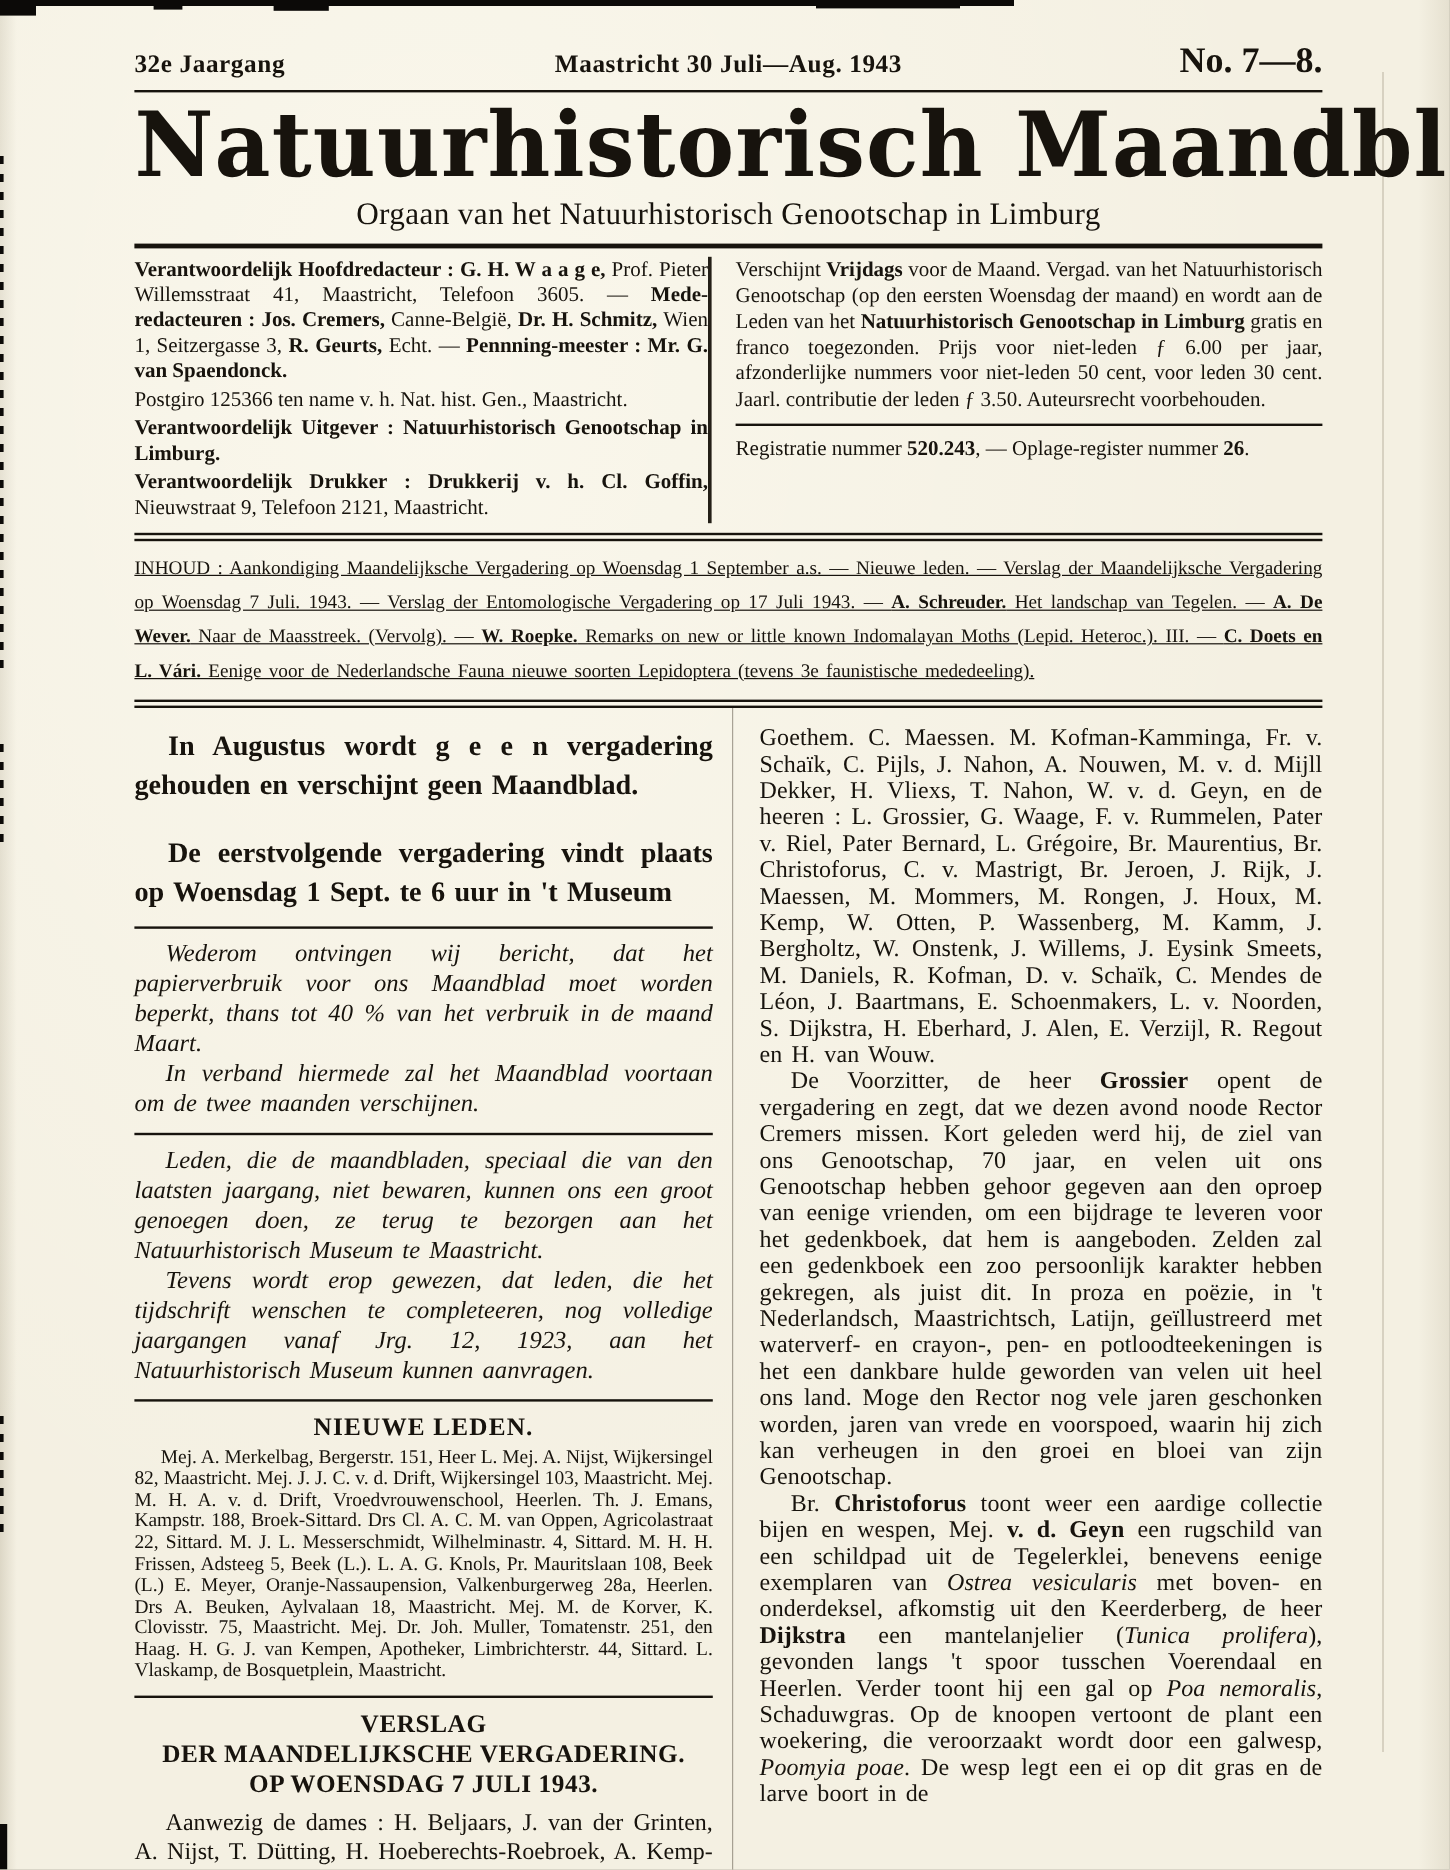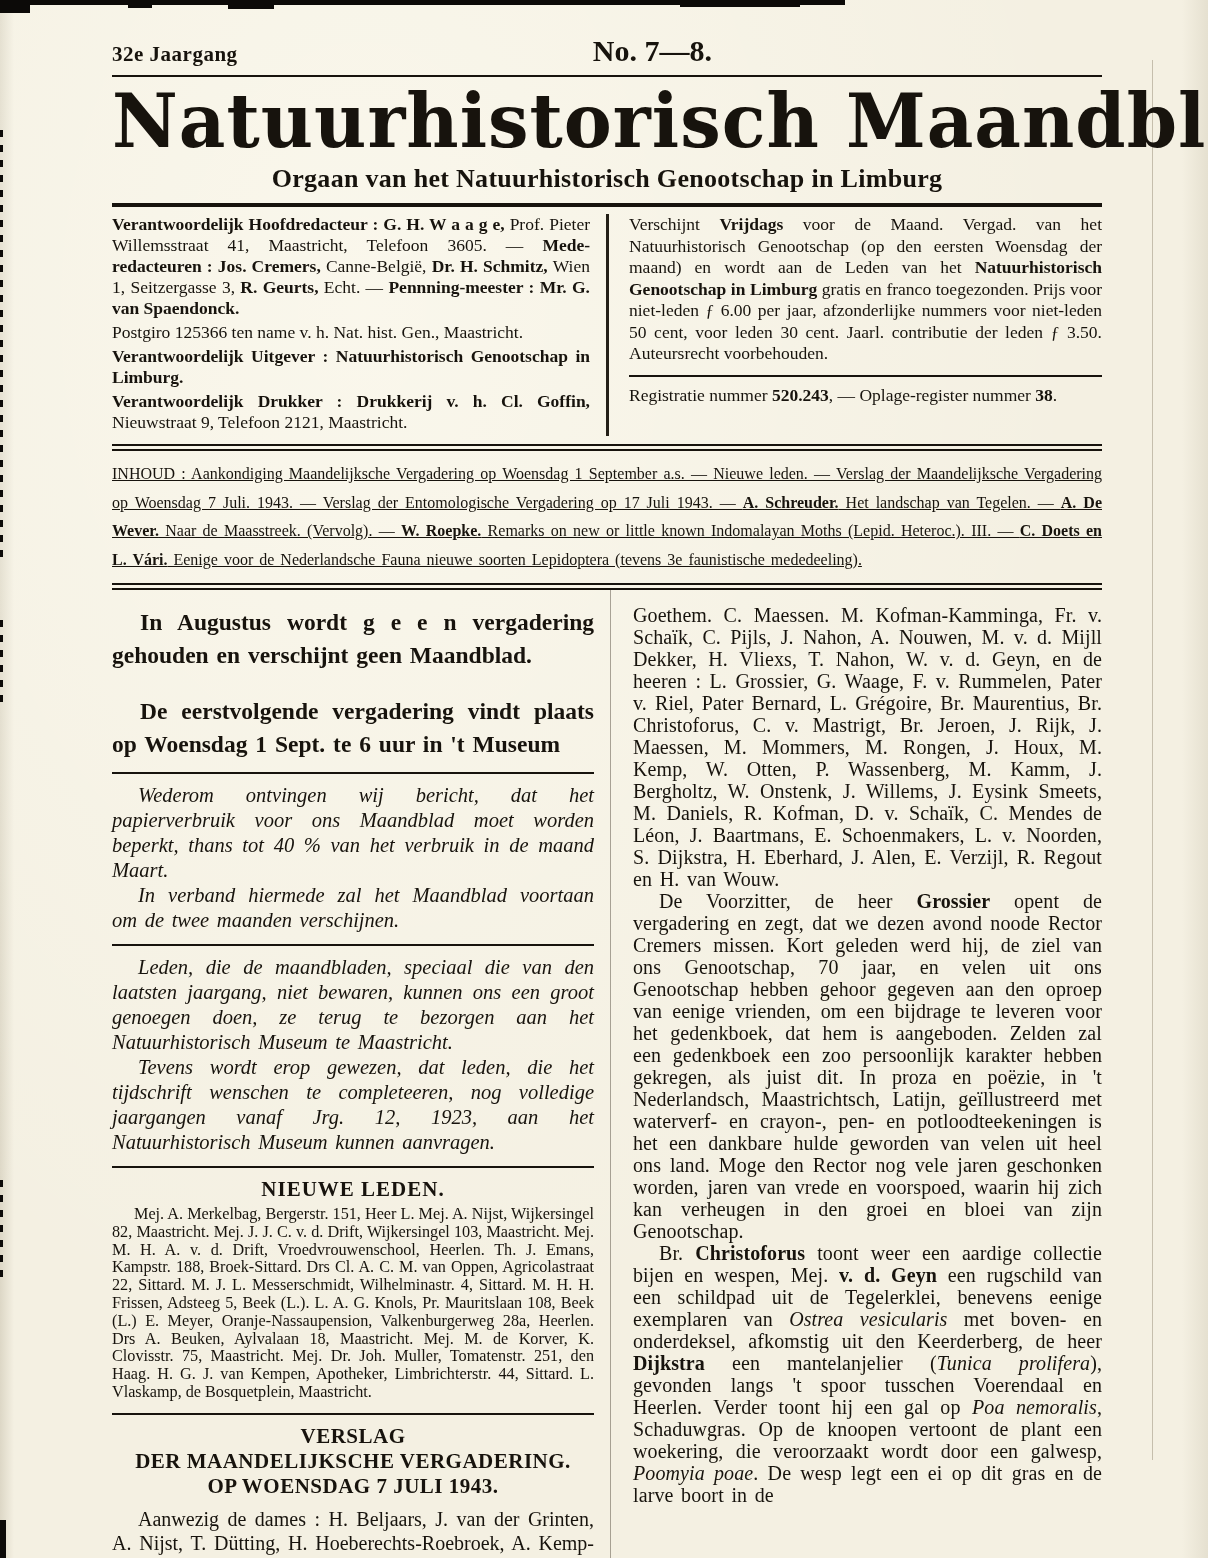--- a/index.html
+++ b/index.html
@@ -26,25 +26,25 @@
   .issue-header .num{width:300px;text-align:right;font-size:30px;}
   .rule-thin{border:0;border-top:2px solid #17130d;margin:7px 0 0 0;}
   .rule-thick{border:0;border-top:4px solid #17130d;margin:9px 0 0 0;}
 
   .masthead-title{
     text-align:center;font-weight:bold;font-size:72px;line-height:76px;
     margin-top:4px;letter-spacing:1px;white-space:nowrap;
     font-family:"DejaVu Serif","Liberation Serif",serif;
     transform:scaleY(1.04);transform-origin:top center;
   }
-  .masthead-subtitle{text-align:center;font-weight:bold;font-size:26px;margin-top:7px;letter-spacing:.3px;}
+  .masthead-subtitle{text-align:center;font-weight:normal;font-size:26px;margin-top:7px;letter-spacing:.3px;}
 
   
   .masthead{display:flex;margin-top:7px;}
-  .masthead .mcol-left{width:478px;padding-right:16px;font-size:17.5px;line-height:21px;}
+  .masthead .mcol-left{width:478px;font-size:17.5px;line-height:21px;}
   .masthead .mcol-right{flex:1;padding-left:20px;border-left:3px solid #241f17;font-size:17.5px;line-height:21.5px;}
   .mast-par{text-align:justify;margin:0 0 3px 0;}
   .mast-rule{border:0;border-top:2px solid #17130d;margin:10px 0 8px 0;}
   .b{font-weight:bold;}
   .i{font-style:italic;}
 
   
   .double-rule{height:3px;border-top:2px solid #17130d;border-bottom:2px solid #17130d;margin-top:8px;}
   .inhoud{font-size:16px;line-height:28.5px;text-align:justify;margin:9px 0 9px 0;word-spacing:2px;text-decoration:underline;}
 
@@ -87,39 +87,40 @@
   <div class="edge-dashes" style="left:0;top:130px;height:430px;"></div>
   <div class="edge-dashes" style="left:0;top:620px;height:90px;"></div>
   <div class="edge-dashes" style="left:0;top:1180px;height:100px;"></div>
   <div class="artifact" style="left:0;top:1520px;width:6px;height:38px;"></div>
   <div class="crease" style="left:1152px;top:60px;height:1400px;"></div>
 
   <div class="content">
 
     <div class="issue-header">
       <span class="vol">32e Jaargang</span>
+      <span class="mid">Maastricht 30 Juli—Aug. 1943</span>
       <span class="num">No. 7—8.</span>
     </div>
     <hr class="rule-thin">
 
     <div class="masthead-title">Natuurhistorisch Maandblad</div>
     <div class="masthead-subtitle">Orgaan van het Natuurhistorisch Genootschap in Limburg</div>
     <hr class="rule-thick">
 
     <div class="masthead">
       <div class="mcol-left">
         <p class="mast-par"><span class="b">Verantwoordelijk Hoofdredacteur : G. H. W a a g e, </span><span>Prof. Pieter Willemsstraat 41, Maastricht, Telefoon 3605. — </span><span class="b">Mede-redacteuren : Jos. Cremers, </span><span>Canne-België, </span><span class="b">Dr. H. Schmitz, </span><span>Wien 1, Seitzergasse 3, </span><span class="b">R. Geurts, </span><span>Echt. — </span><span class="b">Pennning-meester : Mr. G. van Spaendonck.</span></p>
         <p class="mast-par">Postgiro 125366 ten name v. h. Nat. hist. Gen., Maastricht.</p>
         <p class="mast-par"><span class="b">Verantwoordelijk Uitgever : Natuurhistorisch Genootschap in Limburg.</span></p>
         <p class="mast-par"><span class="b">Verantwoordelijk Drukker : Drukkerij v. h. Cl. Goffin, </span><span>Nieuwstraat 9, Telefoon 2121, Maastricht.</span></p>
       </div>
       <div class="mcol-right">
         <p class="mast-par"><span>Verschijnt </span><span class="b">Vrijdags</span><span> voor de Maand. Vergad. van het Natuurhistorisch Genootschap (op den eersten Woensdag der maand) en wordt aan de Leden van het </span><span class="b">Natuurhistorisch Genootschap in Limburg</span><span> gratis en franco toegezonden. Prijs voor niet-leden ƒ 6.00 per jaar, afzonderlijke nummers voor niet-leden 50 cent, voor leden 30 cent. Jaarl. contributie der leden ƒ 3.50. Auteursrecht voorbehouden.</span></p>
         <hr class="mast-rule">
-        <p class="mast-par"><span>Registratie nummer </span><span class="b">520.243</span><span>, — Oplage-register nummer </span><span class="b">38</span><span>.</span></p>
+        <p class="mast-par"><span>Registratie nummer </span><span class="b">520.243</span><span>, — Oplage-register nummer </span><span class="b">26</span><span>.</span></p>
       </div>
     </div>
 
     <div class="double-rule"></div>
     <p class="inhoud"><span>INHOUD : Aankondiging Maandelijksche Vergadering op Woensdag 1 September a.s. — Nieuwe leden. — Verslag der Maandelijksche Vergadering op Woensdag 7 Juli. 1943. — Verslag der Entomologische Vergadering op 17 Juli 1943. — </span><span class="b">A. Schreuder.</span><span> Het landschap van Tegelen. — </span><span class="b">A. De Wever.</span><span> Naar de Maasstreek. (Vervolg). — </span><span class="b">W. Roepke.</span><span> Remarks on new or little known Indomalayan Moths (Lepid. Heteroc.). III. — </span><span class="b">C. Doets en L. Vári.</span><span> Eenige voor de Nederlandsche Fauna nieuwe soorten Lepidoptera (tevens 3e faunistische mededeeling).</span></p>
     <div class="double-rule" style="margin-top:0;"></div>
 
     <div class="main">
 
       <div class="col-left">

